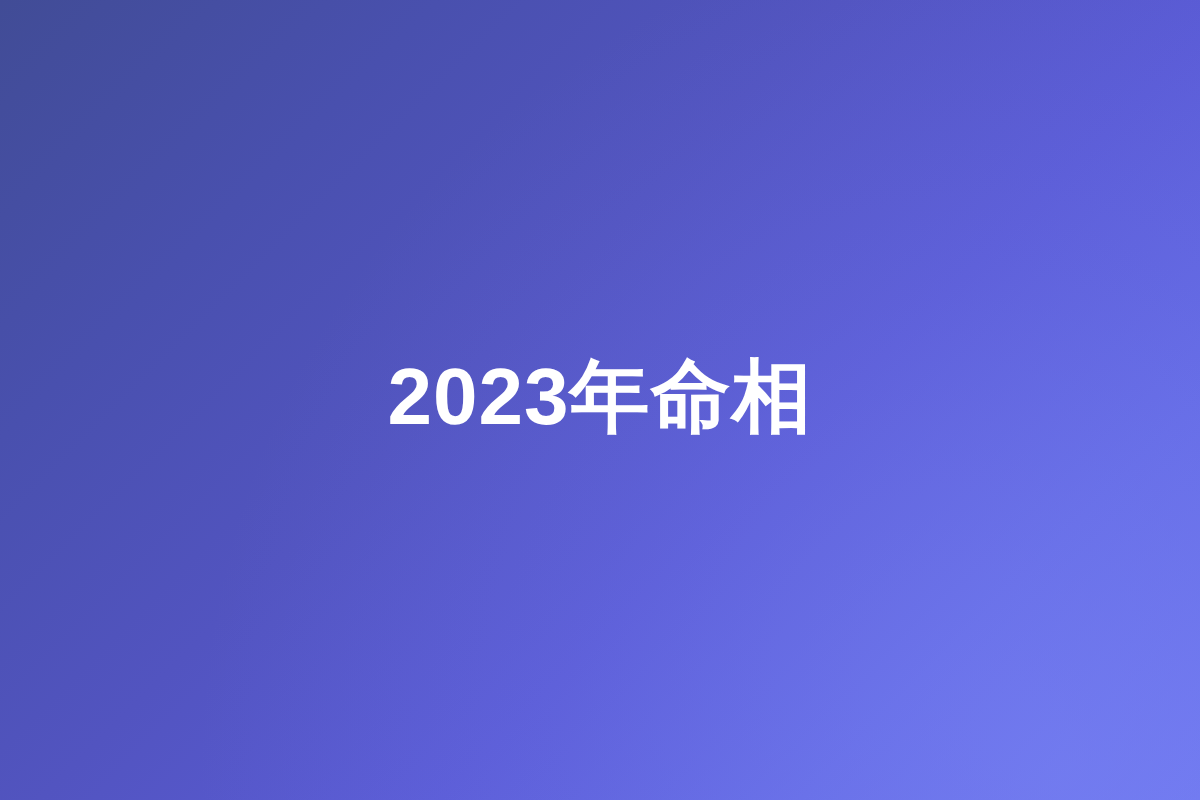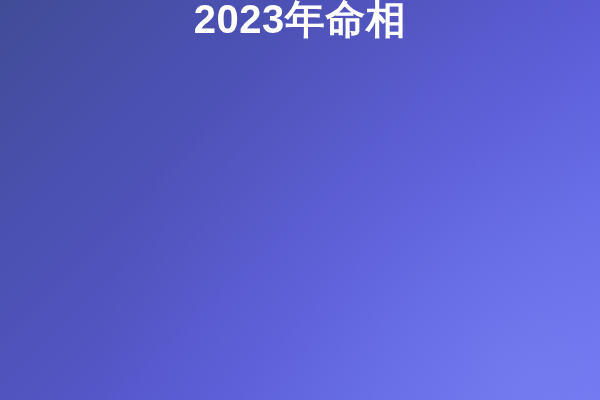--- a/index.html
+++ b/index.html
@@ -8,20 +8,21 @@
     width: 600px;
     height: 400px;
     overflow: hidden;
   }
 
   #banner {
     position: relative;
     width: 600px;
     height: 400px;
     display: flex;
+    align-items: center;
     justify-content: center;
     
     background-color: #5558C8;
     background-image: linear-gradient(135deg,
         #414C96 0%,
         #4950AE 22%,
         #5254C0 42%,
         #5A5BD6 62%,
         #6268E4 80%,
         #6B73EE 100%);

